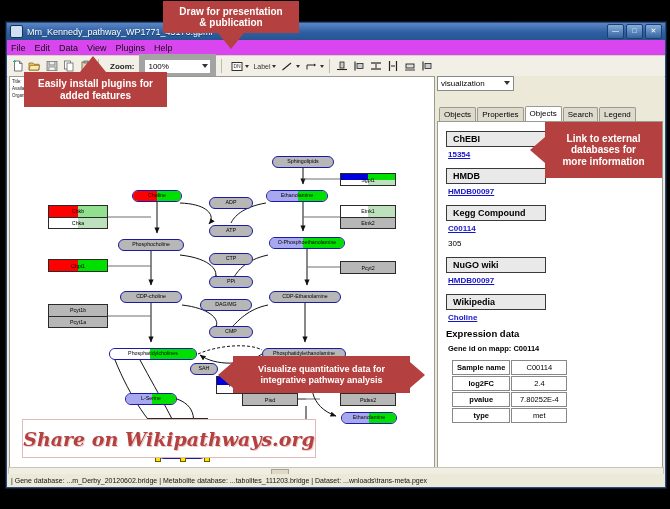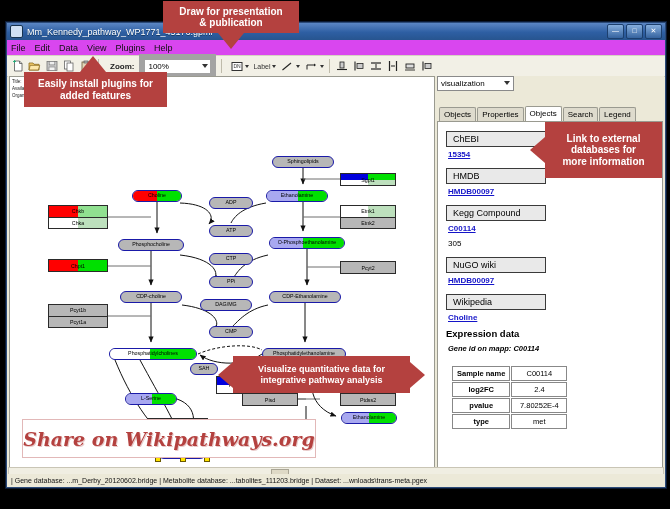--- a/index.html
+++ b/index.html
@@ -52,25 +52,25 @@
   .visbox .arr{position:absolute;right:3px;top:4px;border-left:3px solid transparent;border-right:3px solid transparent;
                border-top:4px solid #333;}
   .tabrow{display:flex;align-items:flex-end;height:14px;margin-top:16px;padding-left:2px;}
   .tab{font-size:8px;padding:1px 4px;border:1px solid #9a9a90;border-bottom:none;background:#dedbcd;
        margin-right:1px;border-radius:2px 2px 0 0;line-height:11px;}
   .tab.active{background:#fff;font-weight:normal;padding-bottom:2px;}
   .backpane{flex:1;background:#fff;border:1px solid #9a9a90;overflow:hidden;position:relative;padding:6px 0 0 8px;}
 
   .dbblock{margin-bottom:3px;}
   .dbhead{display:inline-block;min-width:86px;background:#e9e9e9;border:1px solid #3a3a3a;font-size:9px;
-          font-weight:normal;padding:2px 6px;color:#000;}
+          font-weight:bold;padding:2px 6px;color:#000;}
   .dblink{font-size:8px;color:#1414c8;text-decoration:underline;margin:3px 0 6px 2px;display:block;font-weight:bold;}
   .dbplain{font-size:8px;color:#000;margin:3px 0 6px 2px;display:block;}
   .exphead{font-size:9.5px;font-weight:bold;margin:6px 0 5px 0;color:#000;}
-  .geneid{font-size:7.5px;font-weight:bold;color:#000;margin:2px 0 12px 2px;font-style:italic;}
+  .geneid{font-size:7.5px;font-weight:bold;color:#000;margin:2px 0 6px 2px;}
   table.datatbl{border-collapse:separate;border-spacing:1px;margin-left:5px;}
   table.datatbl td{border:1px solid #888;background:#fff;font-size:7.5px;text-align:center;padding:2px 4px;
                    min-width:46px;color:#000;}
   table.datatbl td.k{font-weight:bold;}
 
   
   .hscroll{position:absolute;left:1px;right:1px;bottom:6px;height:12px;background:#f0eee2;border:1px solid #c9c5b5;}
   .hthumb{position:absolute;left:40%;top:1px;width:16px;height:9px;background:#ded9c6;border:1px solid #a9a595;}
   .statusbar{position:absolute;left:1px;right:1px;bottom:1px;height:12px;background:#ece9d8;display:flex;
              align-items:center;font-size:7px;color:#111;padding-left:3px;}

